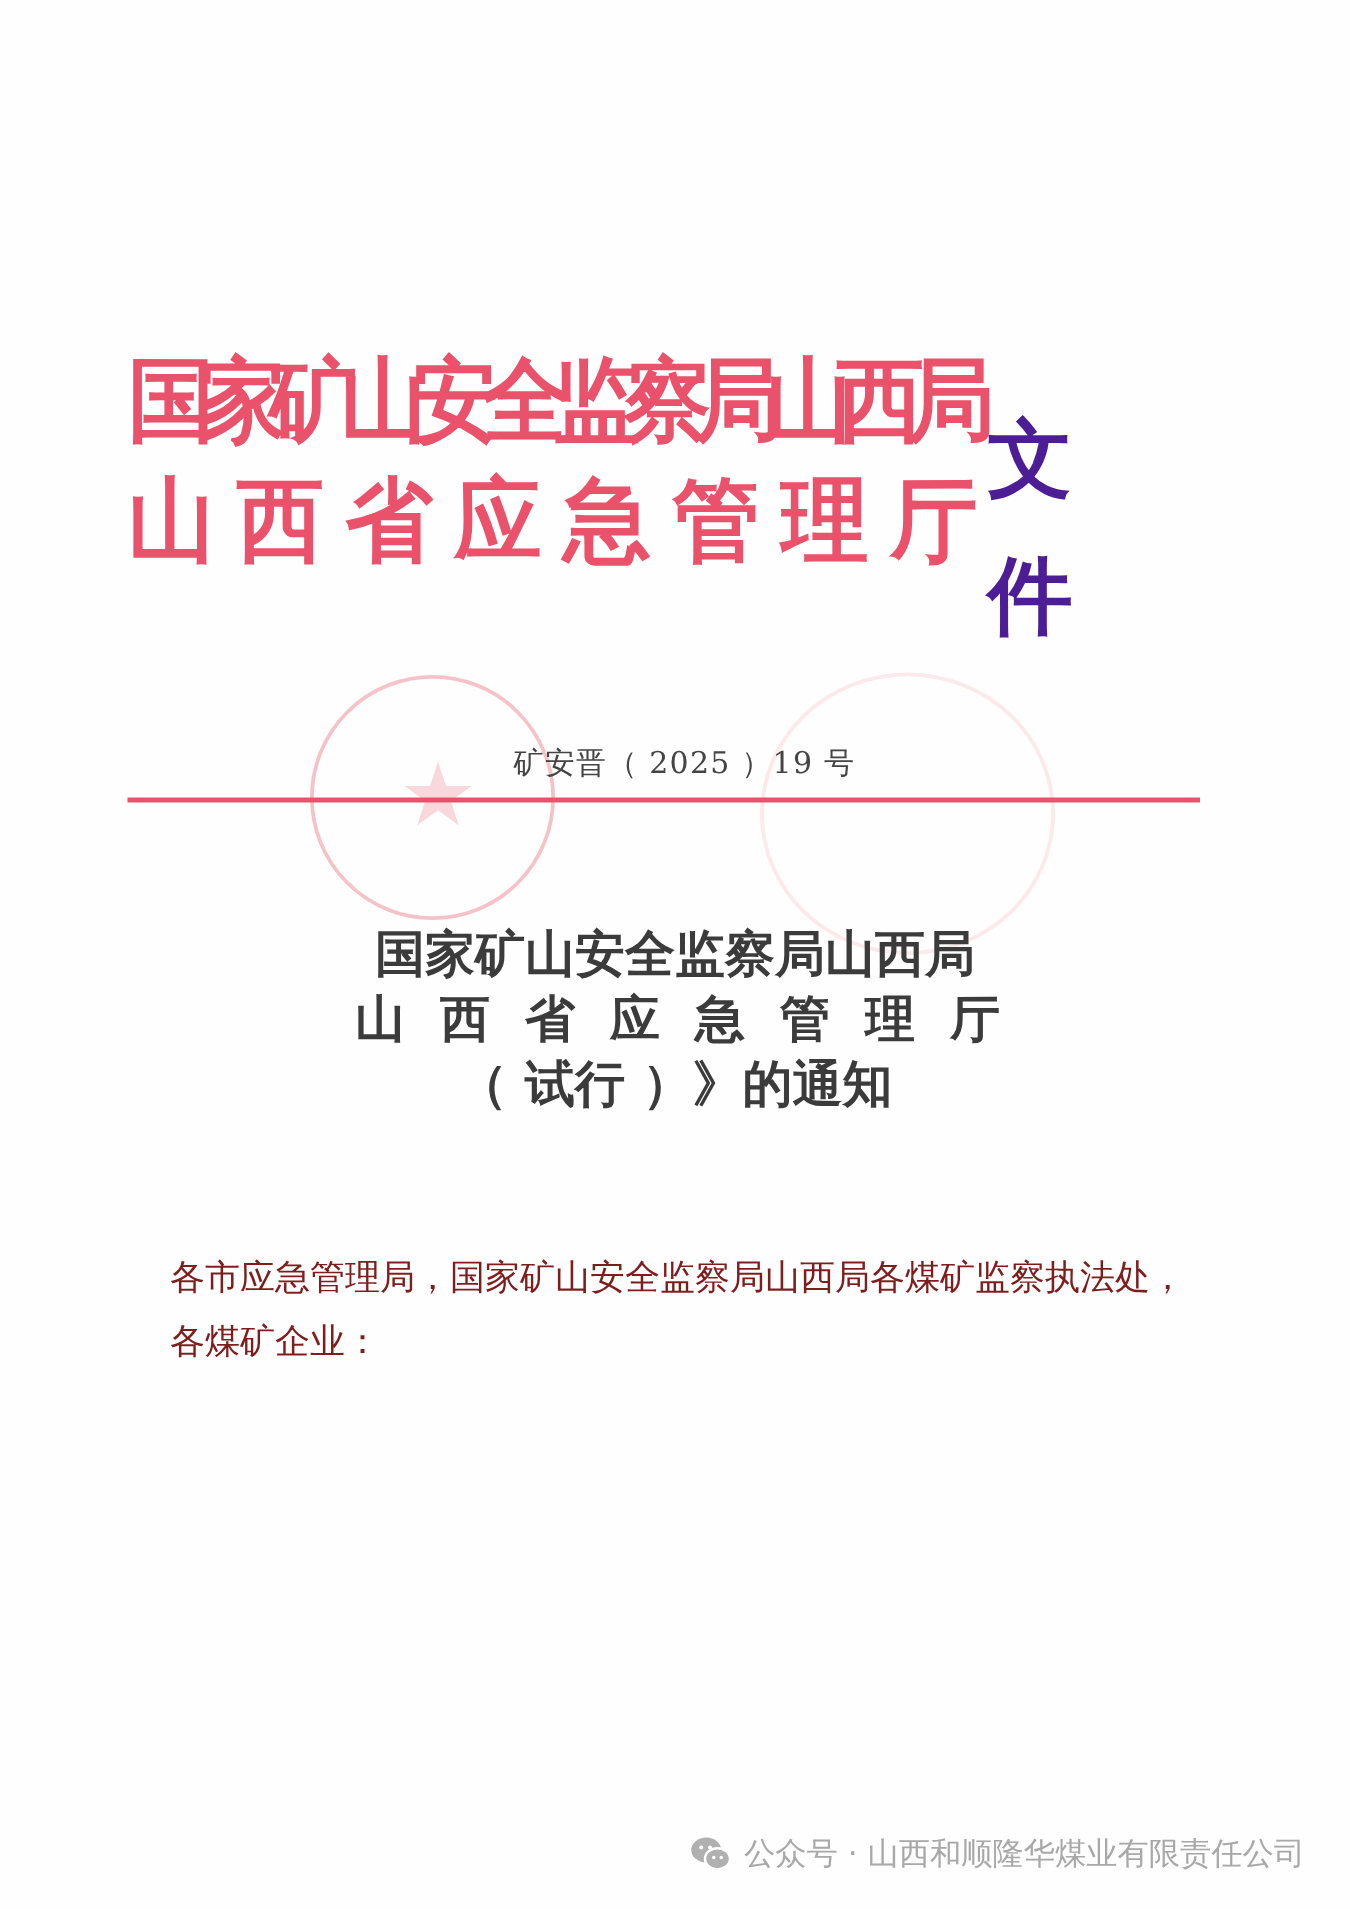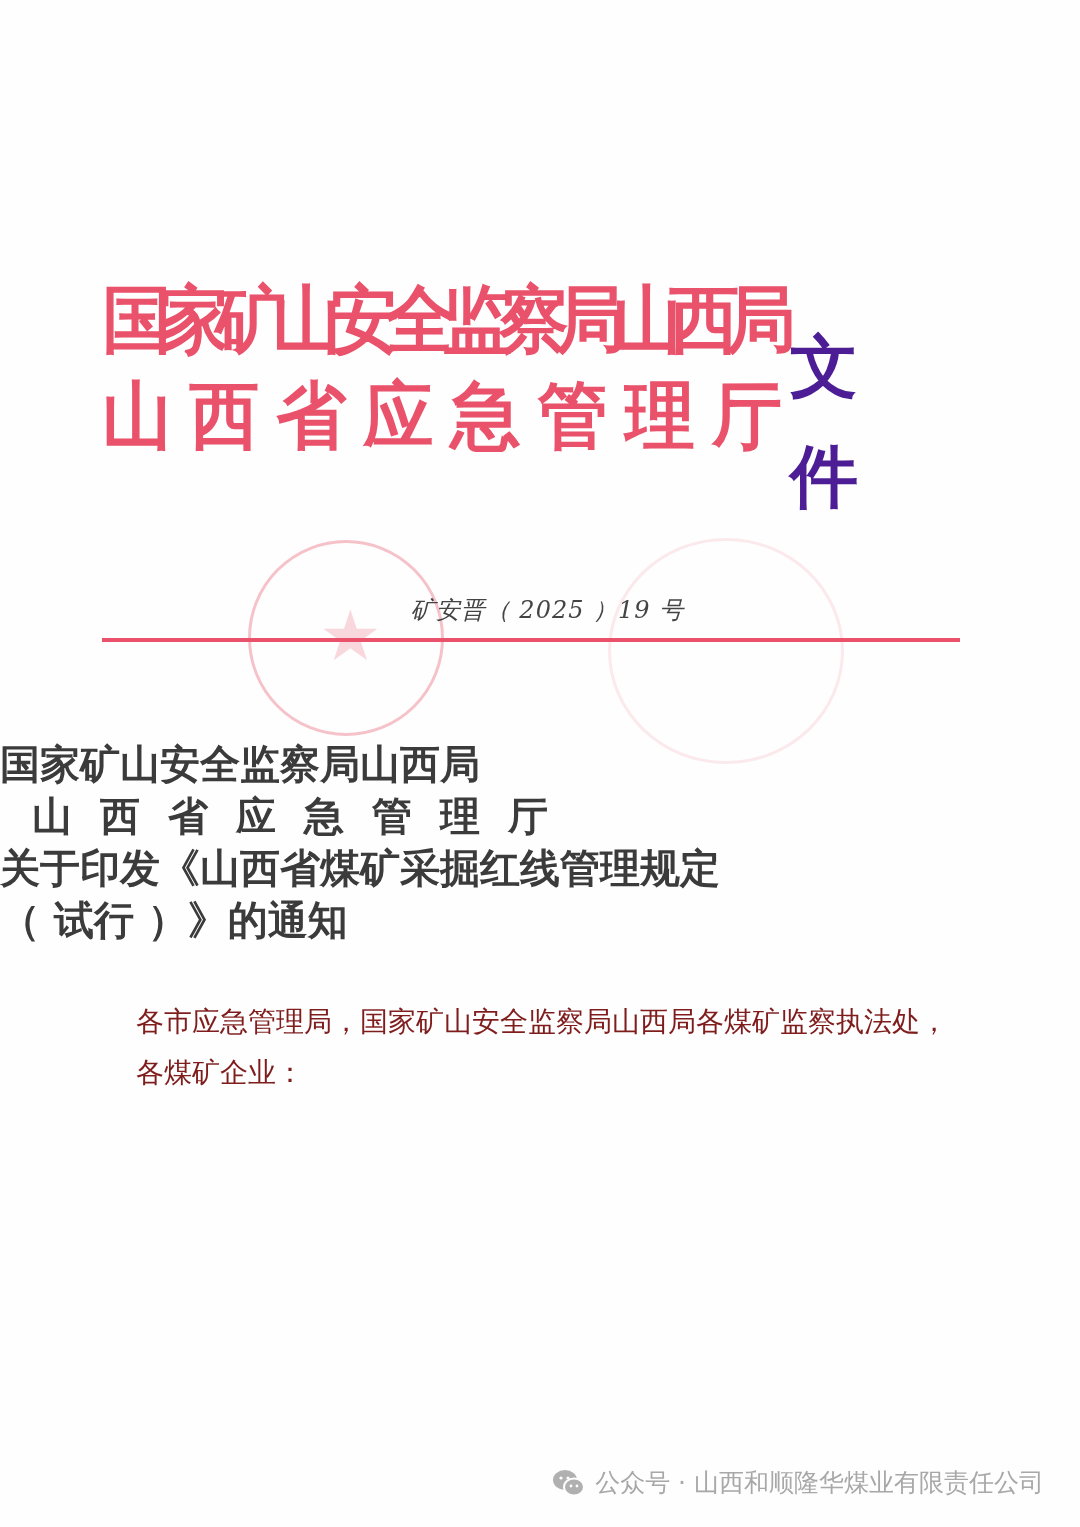--- a/index.html
+++ b/index.html
@@ -44,29 +44,28 @@
       position: absolute; left: 68px; top: 58px;
       color: rgba(233, 82, 106, 0.22); font-size: 70px; line-height: 70px;
       font-family: "DejaVu Sans", sans-serif;
     }
     .doc-number {
       position: absolute; left: 0; right: 0; top: 594px;
       text-align: center;
       font-size: 24px; color: #444;
       padding-left: 15px;
       letter-spacing: 1px;
-      font-style: italic;
     }
     .red-rule {
       position: absolute; left: 102px; top: 638px;
       width: 858px; height: 4px; background: #e9526a;
     }
     .title-block {
       position: absolute; left: 0; right: 0; top: 738px;
-      text-align: left;
+      text-align: center;
       color: #3b3b3b;
       font-family: "DejaVu Serif", serif;
       font-weight: bold;
       font-size: 40px; line-height: 52px;
     }
     .title-block .spaced { letter-spacing: 28px; padding-left: 32px; }
     .body-text {
       position: absolute; left: 136px; top: 996px; width: 812px;
       font-family: "DejaVu Serif", serif;
       font-size: 28px; line-height: 51px;
@@ -122,21 +121,20 @@
     <span class="stamp-star">★</span>
   </div>
   <div class="stamp stamp-right"></div>
 
   <div class="doc-number">矿安晋（ 2025 ）19 号</div>
   <div class="red-rule"></div>
 
   <div class="title-block">
     <div>国家矿山安全监察局山西局</div>
     <div class="spaced">山西省应急管理厅</div>
-    <div>关于印发《山西省煤矿采掘红线管理规定</div>
     <div>（ 试行 ）》的通知</div>
   </div>
 
   <div class="body-text">
     <p>各市应急管理局，国家矿山安全监察局山西局各煤矿监察执法处，各煤矿企业：</p>
   </div>
 
   <div class="watermark">
     <span class="wechat-icon">
       <svg width="36" height="32" viewBox="0 0 36 32">

